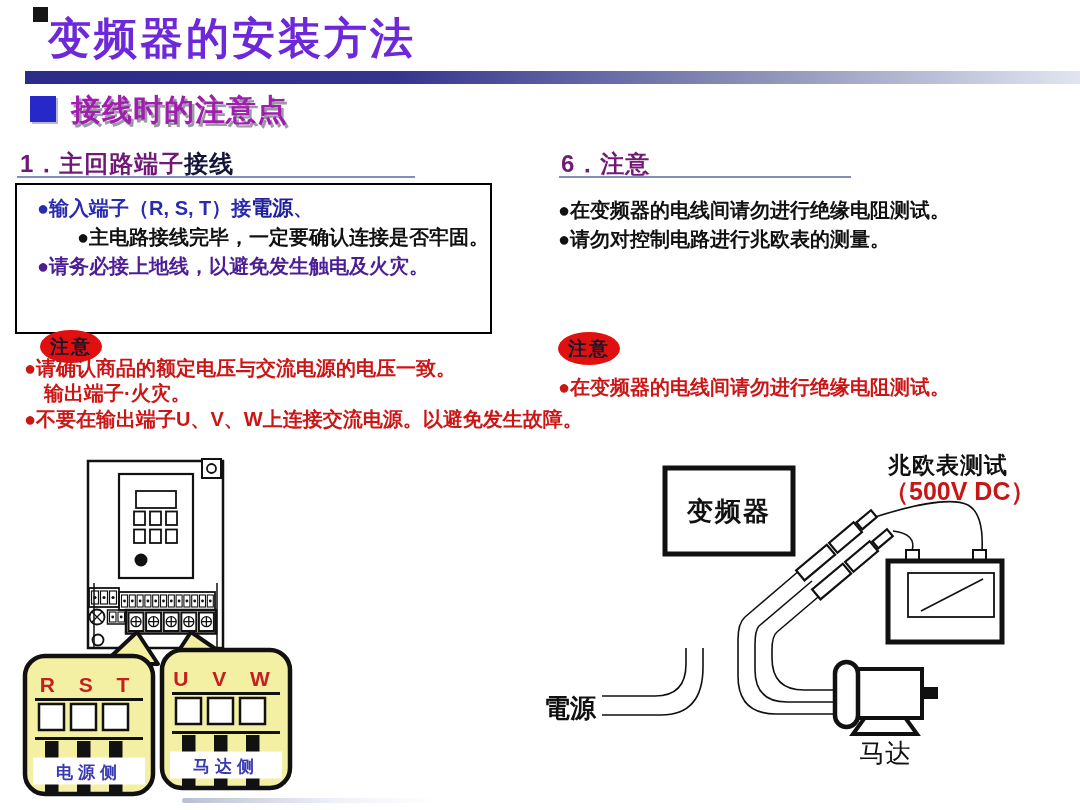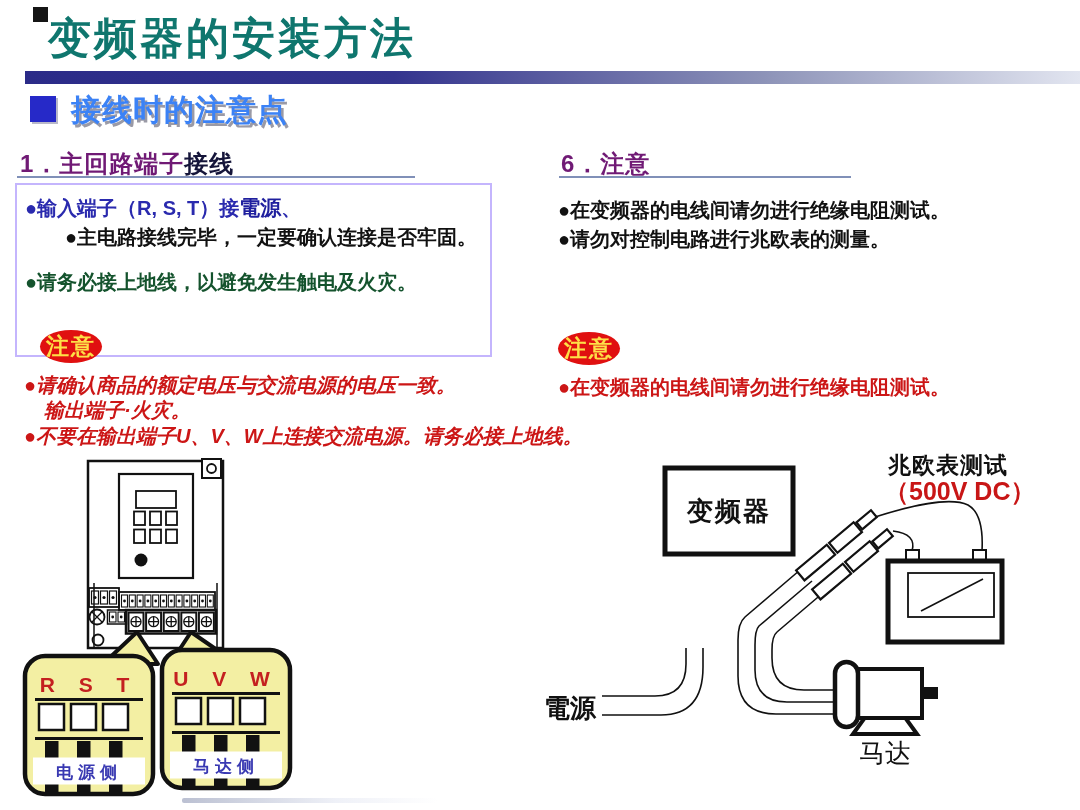--- a/index.html
+++ b/index.html
@@ -2,53 +2,53 @@
 <html><head>
 <meta charset="utf-8">
 <style>
   html,body{margin:0;padding:0;background:#fff;}
   .page{position:relative;width:1080px;height:810px;background:#fff;overflow:hidden;
         font-family:"Liberation Sans","DejaVu Sans",sans-serif;color:#111;}
   .abs{position:absolute;}
 
   .title-square{left:33px;top:7px;width:15px;height:15px;background:#151515;}
   .main-title{left:48px;top:10px;margin:0;font-family:"Liberation Serif","DejaVu Serif",serif;
-              font-size:43px;font-weight:bold;color:#0f766e;letter-spacing:3px;}
+              font-size:43px;font-weight:bold;color:#6d28d9;letter-spacing:3px;}
   .title-bar{left:25px;top:71px;width:1055px;height:13px;
              background:linear-gradient(to right,#2b2b88 0%,#34348e 35%,#8d93b8 70%,#e2e5f0 100%);}
 
   .sec-square{left:30px;top:96px;width:26px;height:26px;background:#2629c8;box-shadow:2px 2px 0 #b9b9c9;}
-  .sec-title{left:71px;top:90px;font-size:30px;font-weight:bold;color:#3b82f6;
+  .sec-title{left:71px;top:90px;font-size:30px;font-weight:bold;color:#a21caf;
              text-shadow:2.5px 2.5px 0 #9a9aa6;letter-spacing:1px;}
 
   .h2{font-size:24px;font-weight:bold;letter-spacing:1px;}
   .h2 .h2-blue{color:#701a75;}
   .h2 .h2-dark{color:#15153a;}
   .h2-1{left:20px;top:148px;}
   .h2-2{left:561px;top:148px;}
   .underline{height:2px;background:#8090b8;}
   .u1{left:17px;top:176px;width:398px;}
   .u2{left:559px;top:176px;width:292px;}
 
-  .note-box{left:15px;top:183px;width:477px;height:174px;border:2px solid #c4b5fd;
-            box-sizing:border-box;padding:8px 8px 0 8px;}
+  .note-box{left:15px;top:183px;width:477px;height:151px;border:2px solid #000000;
+            box-sizing:border-box;padding:8px 8px 0 20px;}
   .nb-line{font-size:20px;line-height:29px;font-weight:bold;white-space:nowrap;}
   .blue{color:#2a2aae;}
   .dark{color:#111;margin-left:40px;}
-  .red{color:#14532d;margin-top:16px;}
+  .red{color:#4c1d95;}
   .indent{padding-left:20px;}
   .em{font-size:21px;color:#1f1f9e;}
 
-  .badge{width:62px;height:33px;border-radius:50%;background:#e01010;color:#fde047;
-         font-size:23px;font-weight:bold;text-align:center;line-height:33px;letter-spacing:2px;}
+  .badge{width:62px;height:33px;border-radius:50%;background:#e01010;color:#0f172a;
+         font-size:19px;font-weight:bold;text-align:center;line-height:33px;letter-spacing:2px;}
   .b1{left:40px;top:330px;}
   .b2{left:558px;top:332px;}
 
   .caution-lines{font-size:20px;font-weight:bold;color:#cc1616;white-space:nowrap;}
-  .cl1{left:24px;top:373px;line-height:25.4px;font-style:italic;}
+  .cl1{left:24px;top:356px;line-height:25.4px;}
   .cl2{left:558px;top:374px;}
 
   .notes2{left:558px;top:196px;font-size:20px;font-weight:bold;color:#111;
           line-height:29px;white-space:nowrap;}
 
   .footer-bar{left:182px;top:798px;width:256px;height:5px;border-radius:2px;
               background:linear-gradient(to right,rgba(120,130,165,.5),rgba(190,198,225,.25) 60%,rgba(255,255,255,0));}
 
   svg{position:absolute;overflow:visible;}
   svg text{font-family:"Liberation Sans","DejaVu Sans",sans-serif;}
@@ -75,21 +75,21 @@
       <span>●输入端子（R, S, T）接</span><span class="em">電源</span><span>、</span>
     </div>
     <div class="nb-line dark">●主电路接线完毕，一定要确认连接是否牢固。</div>
     <div class="nb-line red">●请务必接上地线，以避免发生触电及火灾。</div>
   </div>
 
   <div class="abs badge b1">注意</div>
   <div class="abs caution-lines cl1">
     <div>●请确认商品的额定电压与交流电源的电压一致。</div>
     <div class="indent">输出端子·火灾。</div>
-    <div>●不要在输出端子U、V、W上连接交流电源。请务必接上地线。</div>
+    <div>●不要在输出端子U、V、W上连接交流电源。以避免发生故障。</div>
   </div>
 
   <div class="abs h2 h2-2">
     <span class="h2-blue">6．注意</span>
   </div>
   <div class="abs underline u2"></div>
 
   <div class="abs notes2">
     <div>●在变频器的电线间请勿进行绝缘电阻测试。</div>
     <div>●请勿对控制电路进行兆欧表的测量。</div>

